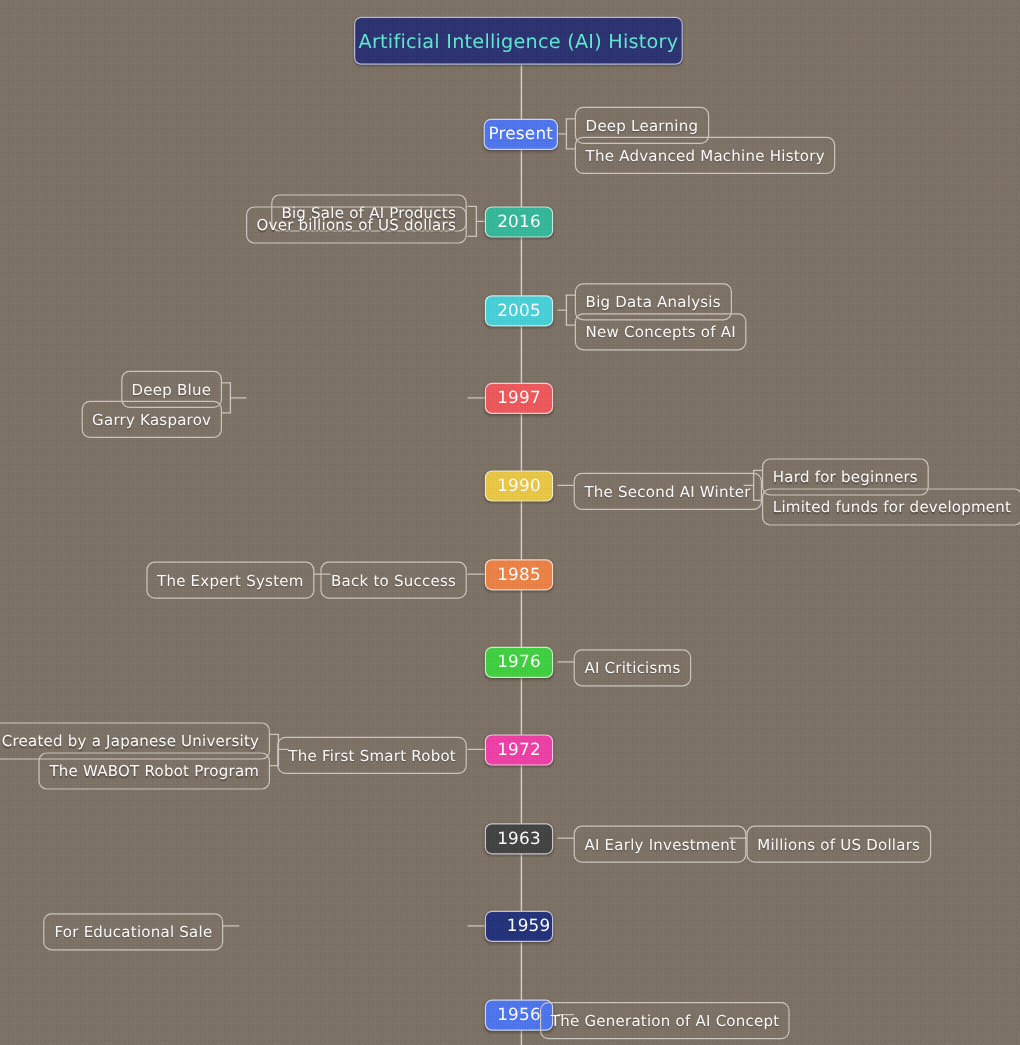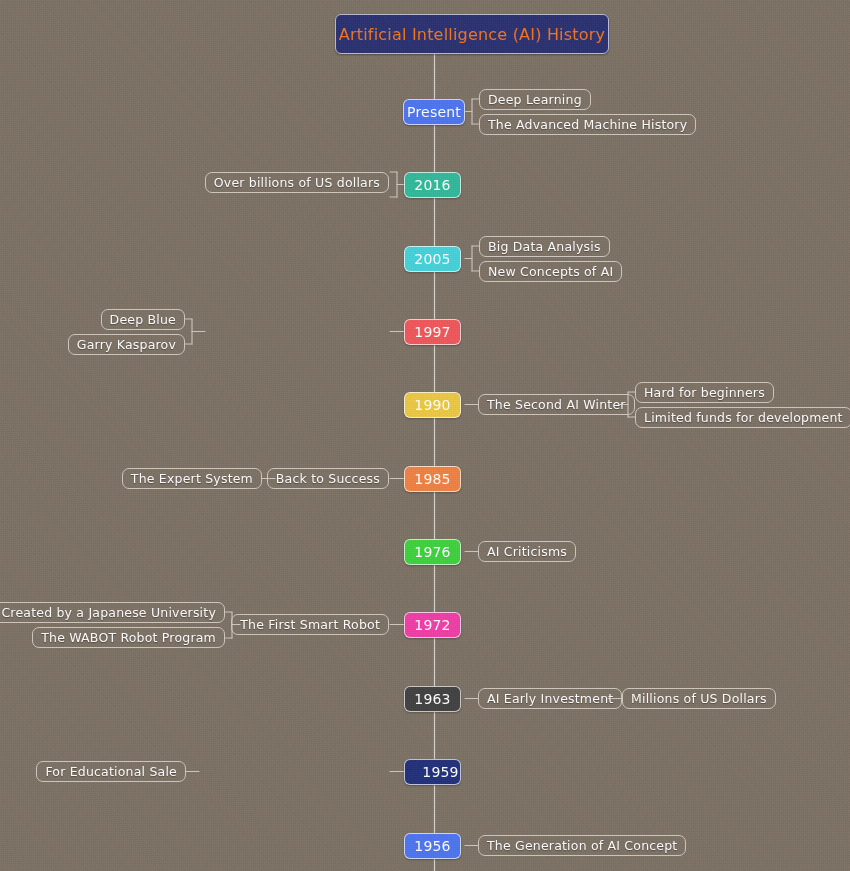--- a/index.html
+++ b/index.html
@@ -48,45 +48,44 @@
     justify-content: center;
     white-space: nowrap;
     border-radius: 5px;
     letter-spacing: 0.2px;
   }
 
   
   .root-node {
     border-radius: 6px;
     border: 1px solid #b9bcd4;
-    color: #f97316;
+    color: #5eead4;
     font-size: 16px;
     padding: 0 12px;
     box-shadow: 0 1px 2px rgba(0,0,0,0.35);
-    margin-left: 40px;
   }
 
   
   .year-node {
     border-radius: 6px;
     border: 1px solid rgba(255,255,255,0.72);
     color: #ffffff;
     font-size: 14px;
     height: 26px;
     box-shadow: 0 1px 2px rgba(0,0,0,0.28);
   }
 
   
   .leaf-node {
     border-radius: 7px;
     border: 1px solid #cfc8c0;
     background: transparent;
     color: #ffffff;
     font-size: 12.5px;
-    height: 21px;
+    height: 31px;
     padding: 0 8px;
     text-shadow: 0 1px 1px rgba(0,0,0,0.35);
   }
 </style>
 </head>
 <body>
 
 <div id="canvas">
 
   <svg id="connectors" viewBox="0 0 850 871" xmlns="http://www.w3.org/2000/svg">
@@ -152,20 +151,23 @@
   <div class="node leaf-node" style="left:479px; top:89px;">
     <span>Deep Learning</span>
   </div>
   <div class="node leaf-node" style="left:479px; top:114px;">
     <span>The Advanced Machine History</span>
   </div>
 
   <div class="node year-node" style="left:404px; top:172px; width:57px; background:#33b99a;">
     <span>2016</span>
   </div>
+  <div class="node leaf-node" style="right:461px; top:162px;">
+    <span>Big Sale of AI Products</span>
+  </div>
   <div class="node leaf-node" style="right:461px; top:172px;">
     <span>Over billions of US dollars</span>
   </div>
 
   <div class="node year-node" style="left:404px; top:246px; width:57px; background:#45d2da;">
     <span>2005</span>
   </div>
   <div class="node leaf-node" style="left:479px; top:236px;">
     <span>Big Data Analysis</span>
   </div>
@@ -239,19 +241,19 @@
   <div class="node year-node" style="left:404px; top:759px; width:57px; background:#21307a;padding-left:16px;">
     <span>1959</span>
   </div>
   <div class="node leaf-node" style="right:664px; top:761px;">
     <span>For Educational Sale</span>
   </div>
 
   <div class="node year-node" style="left:404px; top:833px; width:57px; background:#4d74f0;">
     <span>1956</span>
   </div>
-  <div class="node leaf-node" style="left:478px; top:835px;">
+  <div class="node leaf-node" style="left:450px; top:835px;">
     <span>The Generation of AI Concept</span>
   </div>
 
 </div>
 
 <div id="noise-layer"></div>
 
 </body></html>

